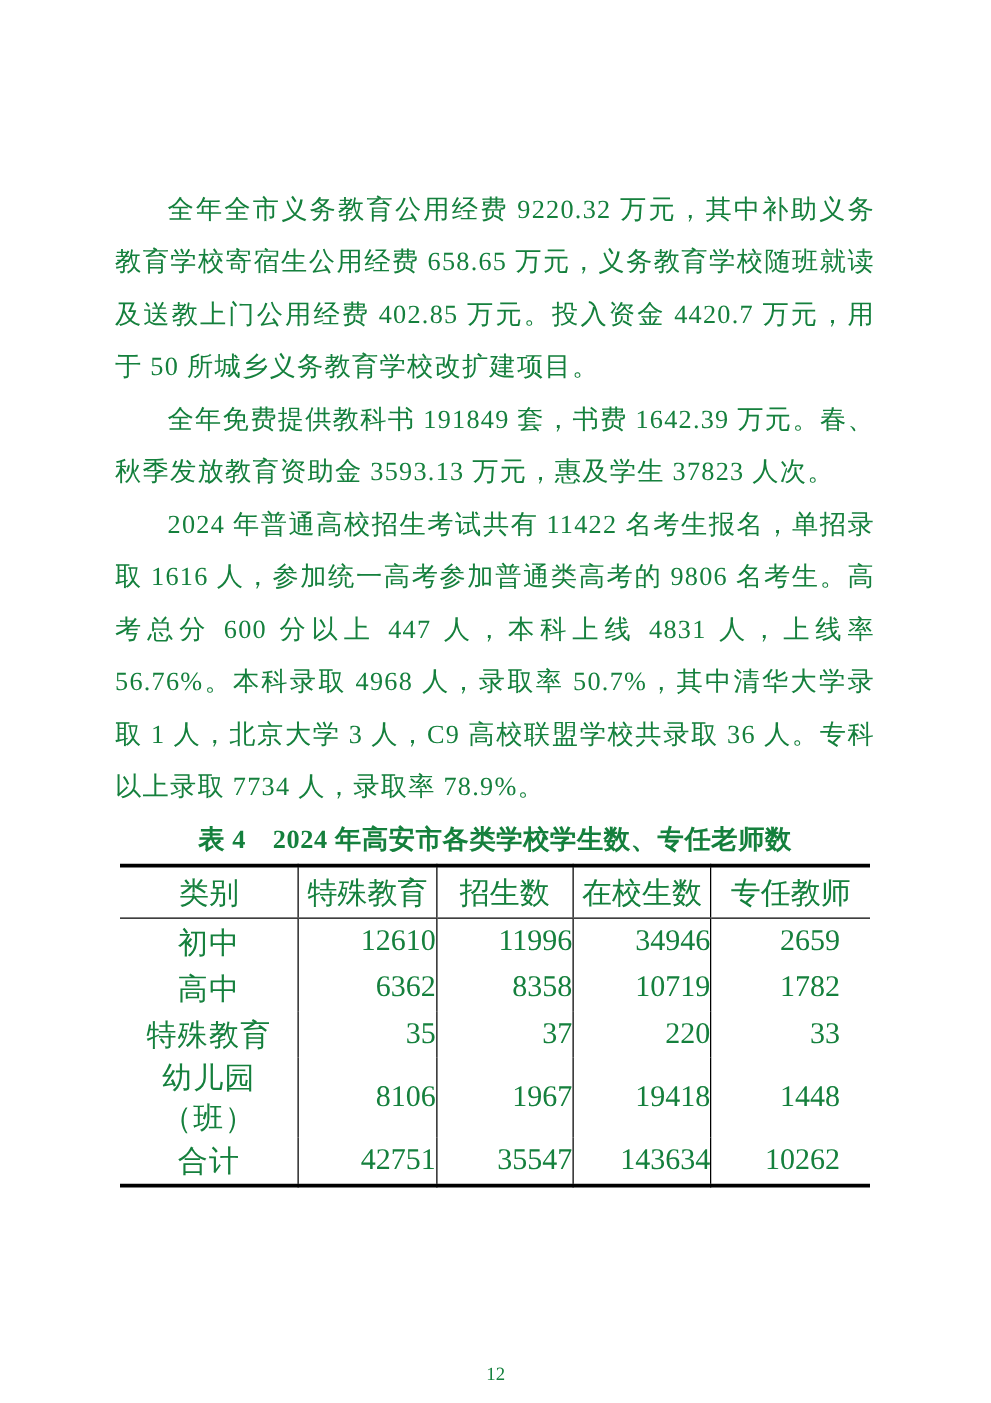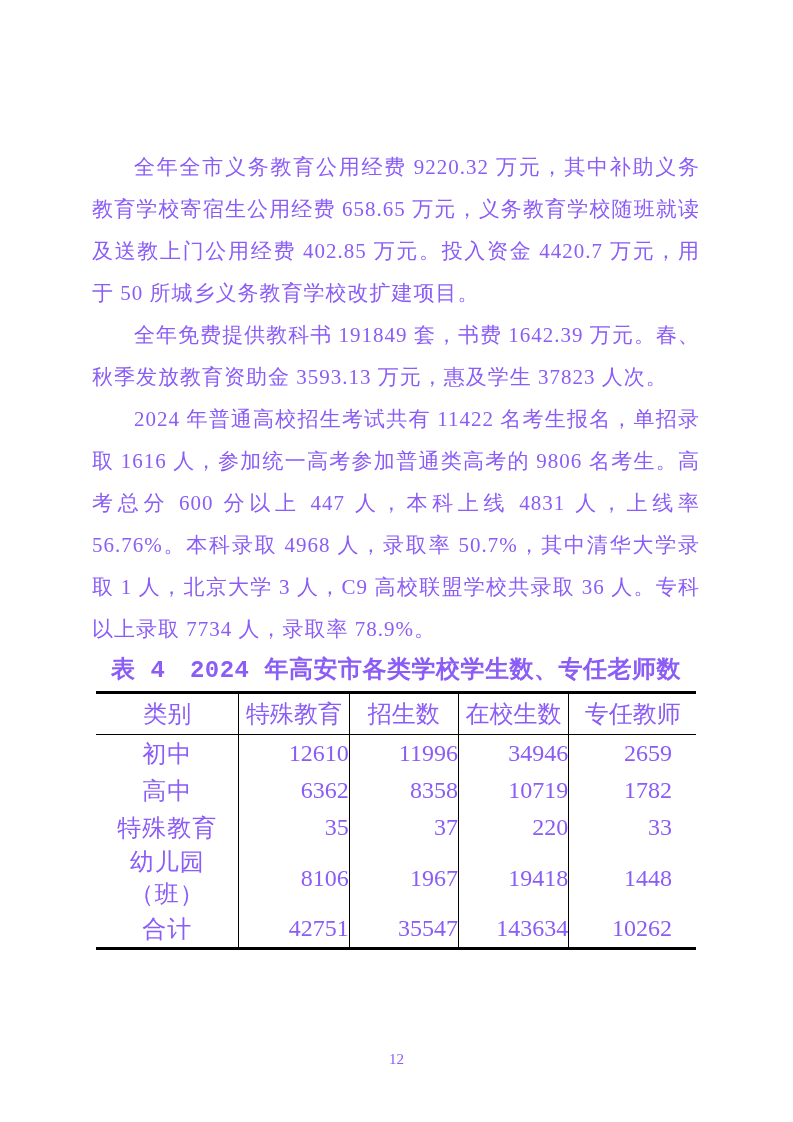--- a/index.html
+++ b/index.html
@@ -5,44 +5,44 @@
   html, body {
     margin: 0;
     padding: 0;
     background: #ffffff;
   }
   .page {
     position: relative;
     width: 793px;
     height: 1122px;
     background: #ffffff;
-    color: #8b5cf6;
+    color: #15803d;
     font-family: "Liberation Serif", "DejaVu Serif", serif;
     overflow: hidden;
   }
   .content {
     position: absolute;
     left: 92px;
     top: 146px;
     width: 608px;
   }
   p.body-para {
     margin: 0;
     font-size: 21px;
     line-height: 42px;
     text-align: justify;
     text-indent: 42px;
     letter-spacing: 1px;
   }
   .table-caption {
     margin-top: 2px;
     text-align: center;
-    font-family: Liberation Mono, monospace;
+    font-family: Liberation Serif, serif;
     font-weight: bold;
-    font-size: 24px;
+    font-size: 21px;
     line-height: 38px;
     letter-spacing: 0.5px;
   }
   table.stats {
     width: 600px;
     margin: 1px auto 0 auto;
     border-collapse: collapse;
     table-layout: fixed;
     border-top: 3px solid #000000;
     border-bottom: 3px solid #000000;
@@ -69,21 +69,21 @@
   }
   td.num {
     text-align: right;
     padding-right: 9px;
   }
   td.num.last {
     padding-right: 24px;
   }
   .page-number {
     position: absolute;
-    top: 1051px;
+    top: 1092px;
     left: 0;
     width: 100%;
     text-align: center;
     font-size: 15px;
   }
 </style>
 </head>
 <body>
 
 <div class="page">

